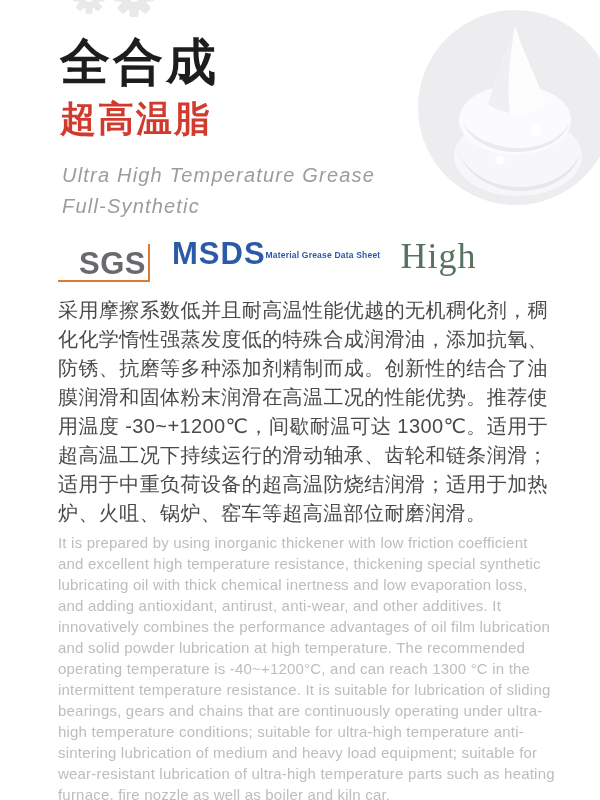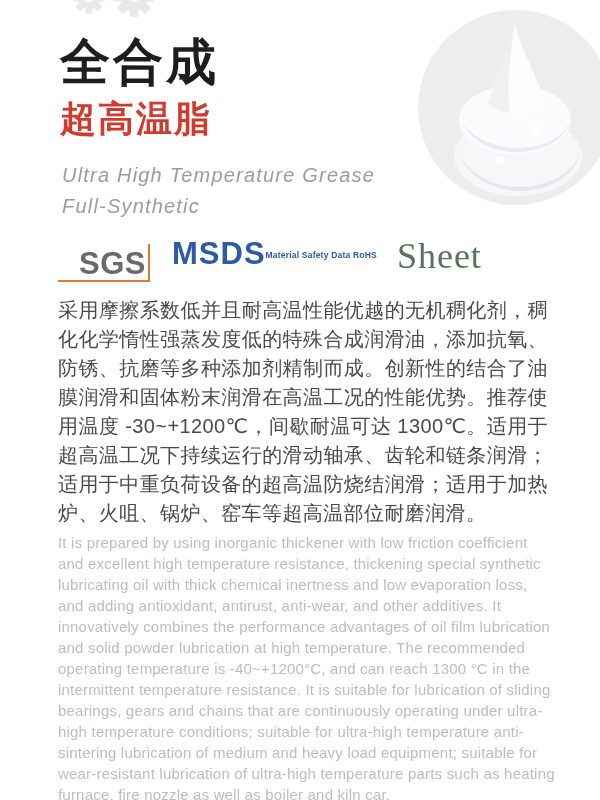--- a/index.html
+++ b/index.html
@@ -93,22 +93,22 @@
   </div>
 
   <div class="logo-row">
     <div class="sgs">
       <div class="sgs-underline"></div>
       <div class="sgs-vline"></div>
       <div class="sgs-text">SGS</div>
     </div>
     <div class="msds">
       <div class="msds-text">MSDS</div>
-      <div class="msds-caption">Material Safety Data RoHS</div>
+      <div class="msds-caption">Material Grease Data Sheet</div>
     </div>
-    <div class="rohs">Sheet</div>
+    <div class="rohs">High</div>
   </div>
 
   <div class="desc-cn">采用摩擦系数低并且耐高温性能优越的无机稠化剂，稠化化学惰性强蒸发度低的特殊合成润滑油，添加抗氧、防锈、抗磨等多种添加剂精制而成。创新性的结合了油膜润滑和固体粉末润滑在高温工况的性能优势。推荐使用温度 -30~+1200℃，间歇耐温可达 1300℃。适用于超高温工况下持续运行的滑动轴承、齿轮和链条润滑；适用于中重负荷设备的超高温防烧结润滑；适用于加热炉、火咀、锅炉、窑车等超高温部位耐磨润滑。</div>
 
   <div class="desc-en">It is prepared by using inorganic thickener with low friction coefficient and excellent high temperature resistance, thickening special synthetic lubricating oil with thick chemical inertness and low evaporation loss, and adding antioxidant, antirust, anti-wear, and other additives. It innovatively combines the performance advantages of oil film lubrication and solid powder lubrication at high temperature. The recommended operating temperature is -40~+1200°C, and can reach 1300 °C in the intermittent temperature resistance. It is suitable for lubrication of sliding bearings, gears and chains that are continuously operating under ultra-high temperature conditions; suitable for ultra-high temperature anti-sintering lubrication of medium and heavy load equipment; suitable for wear-resistant lubrication of ultra-high temperature parts such as heating furnace, fire nozzle as well as boiler and kiln car.</div>
 
 </div>
 
 </body></html>

